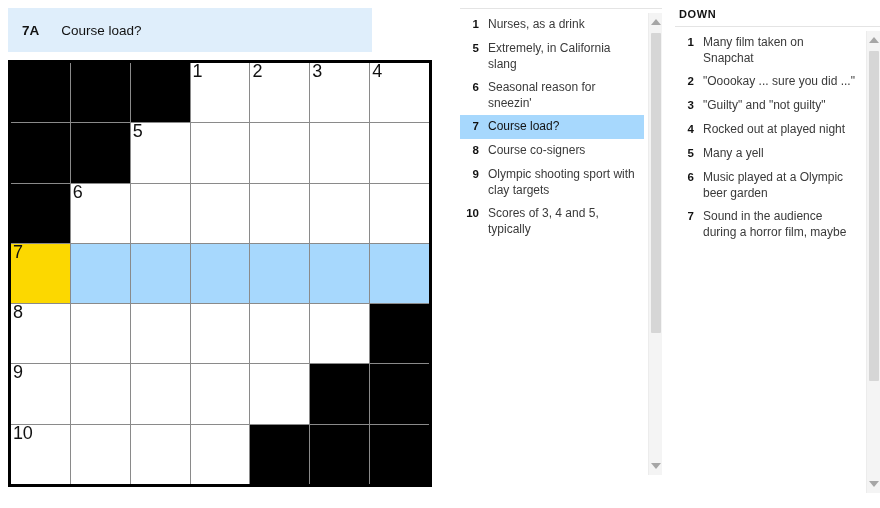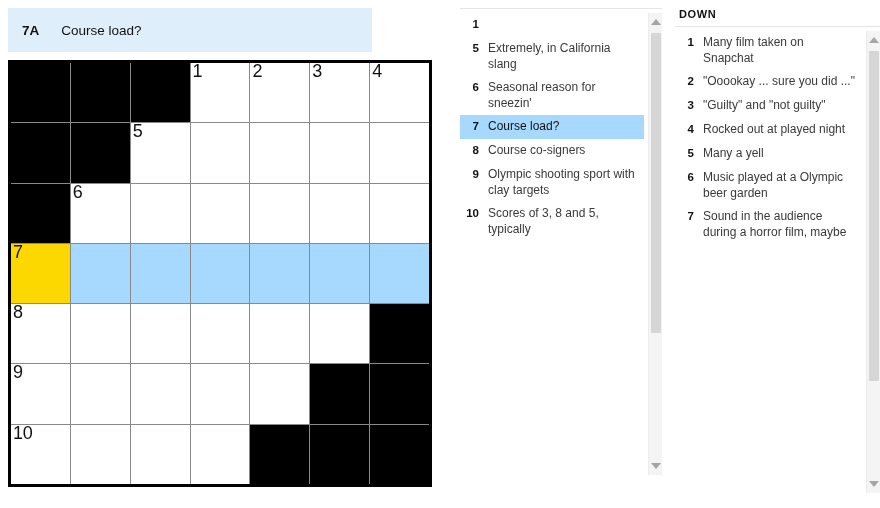--- a/index.html
+++ b/index.html
@@ -302,20 +302,21 @@
   </div>
 
   <div id="clues-pane">
 
     <div class="clue-col" id="col-across">
       <div class="col-rule"></div>
       <div class="clue-scroll">
         <ul class="clue-list" id="across-list">
             <li class="clue-item">
               <span class="c-num">1</span>
+              <span class="c-text">Nurses, as a drink</span>
             </li>
             <li class="clue-item">
               <span class="c-num">5</span>
               <span class="c-text">Extremely, in California slang</span>
             </li>
             <li class="clue-item">
               <span class="c-num">6</span>
               <span class="c-text">Seasonal reason for sneezin'</span>
             </li>
             <li class="clue-item selected">
@@ -325,21 +326,21 @@
             <li class="clue-item">
               <span class="c-num">8</span>
               <span class="c-text">Course co-signers</span>
             </li>
             <li class="clue-item">
               <span class="c-num">9</span>
               <span class="c-text">Olympic shooting sport with clay targets</span>
             </li>
             <li class="clue-item">
               <span class="c-num">10</span>
-              <span class="c-text">Scores of 3, 8 and 5, typically</span>
+              <span class="c-text">Scores of 3, 4 and 5, typically</span>
             </li>
           </ul>
         <div class="sbar">
           <div class="arrow up">
               <div class="tri up"></div>
             </div>
           <div class="thumb" style="top:20px;height:300px;"></div>
           <div class="arrow down">
               <div class="tri down"></div>
             </div>

